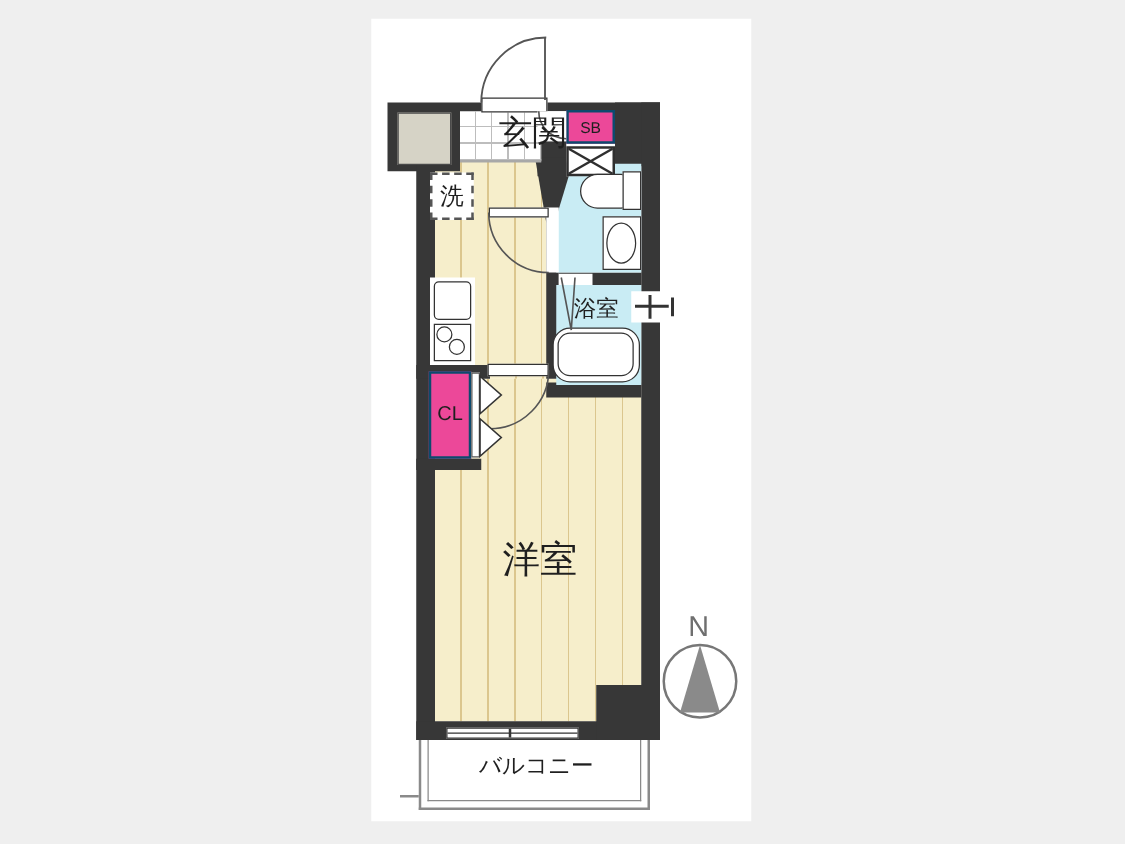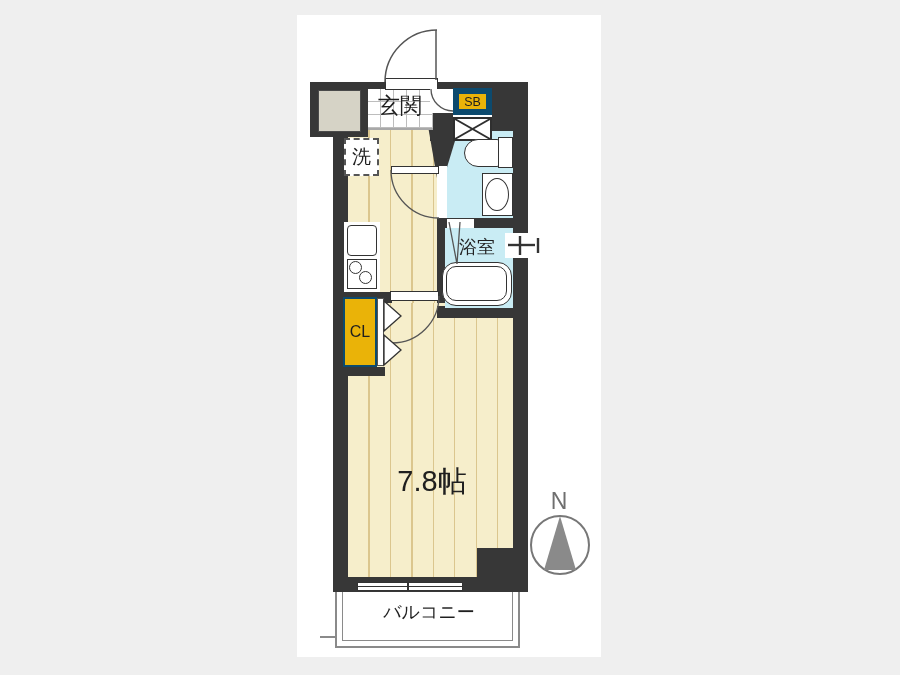--- a/index.html
+++ b/index.html
@@ -9,21 +9,21 @@
   .abs{position:absolute;}
   .wall{position:absolute;background:#373737;}
   .gap{position:absolute;background:#ffffff;}
   .floor{position:absolute;background:#f6eecb;
          background-image:repeating-linear-gradient(to right,transparent 0px,transparent 20.3px,#dbc68e 20.3px,#dbc68e 21.5px);}
   .tiles{position:absolute;left:368px;top:89px;width:65px;height:40px;background:#ffffff;
          background-image:repeating-linear-gradient(to right,transparent 0,transparent 12px,#bdbdbd 12px,#bdbdbd 13px),
                           repeating-linear-gradient(to bottom,transparent 0,transparent 12px,#bdbdbd 12px,#bdbdbd 13px);}
   .threshold{position:absolute;left:385px;top:78px;width:53px;height:12px;background:#fff;border:1.5px solid #333;box-sizing:border-box;}
   .graysq{position:absolute;left:318px;top:90px;width:43px;height:42px;background:#d6d3c6;border:1.5px solid #4a4a4a;box-sizing:border-box;}
-  .pinkbox{position:absolute;background:#eab308;border:6px solid #0c4a6e;box-sizing:border-box;
+  .pinkbox{position:absolute;background:#ec4899;border:2px solid #0c4a6e;box-sizing:border-box;
            display:flex;align-items:center;justify-content:center;color:#1f1f1f;}
   .whitebox{position:absolute;background:#ffffff;border:2px solid #2f2f2f;box-sizing:border-box;}
   .washer{position:absolute;left:344px;top:138px;width:35px;height:38px;background:#fff;border:2px dashed #555;box-sizing:border-box;
           display:flex;align-items:center;justify-content:center;font-size:19px;color:#1f1f1f;}
   .bathblue{position:absolute;left:445px;top:228px;width:68px;height:80px;background:#c9ecf4;}
   .fixture{position:absolute;background:#fff;border:1.5px solid #333;box-sizing:border-box;}
   .label{position:absolute;transform:translate(-50%,-50%);white-space:nowrap;color:#1f1f1f;}
   .svgov{position:absolute;left:0;top:0;}
   .doorleaf{position:absolute;background:#fff;border:1.2px solid #333;box-sizing:border-box;}
   .balc{position:absolute;box-sizing:border-box;border:2px solid #8a8a8a;border-top:none;background:transparent;}
@@ -121,18 +121,18 @@
   </svg>
 
   <div class="window">
     <div class="winmid"></div>
     <div class="wintick"></div>
   </div>
   <div class="balc" style="left:335px;top:592px;width:185px;height:56px;"></div>
   <div class="balcin" style="left:342px;top:592px;width:171px;height:49px;"></div>
   <div class="abs" style="left:320px;top:636px;width:15px;height:2px;background:#8a8a8a;"></div>
 
-  <div class="label" style="left:400px;top:106px;font-size:22px;">玄関</div>
+  <div class="label" style="left:426px;top:106px;font-size:27px;">玄関</div>
   <div class="label" style="left:477px;top:247px;font-size:18px;">浴室</div>
-  <div class="label" style="left:432px;top:482px;font-size:29px;">7.8帖</div>
+  <div class="label" style="left:432px;top:448px;font-size:30px;">洋室</div>
   <div class="label" style="left:429px;top:612px;font-size:18px;font-family:Liberation Serif, serif;">バルコニー</div>
   <div class="label" style="left:559px;top:501px;font-size:23px;color:#6f6f6f;">N</div>
 </div>
 
 </body></html>

